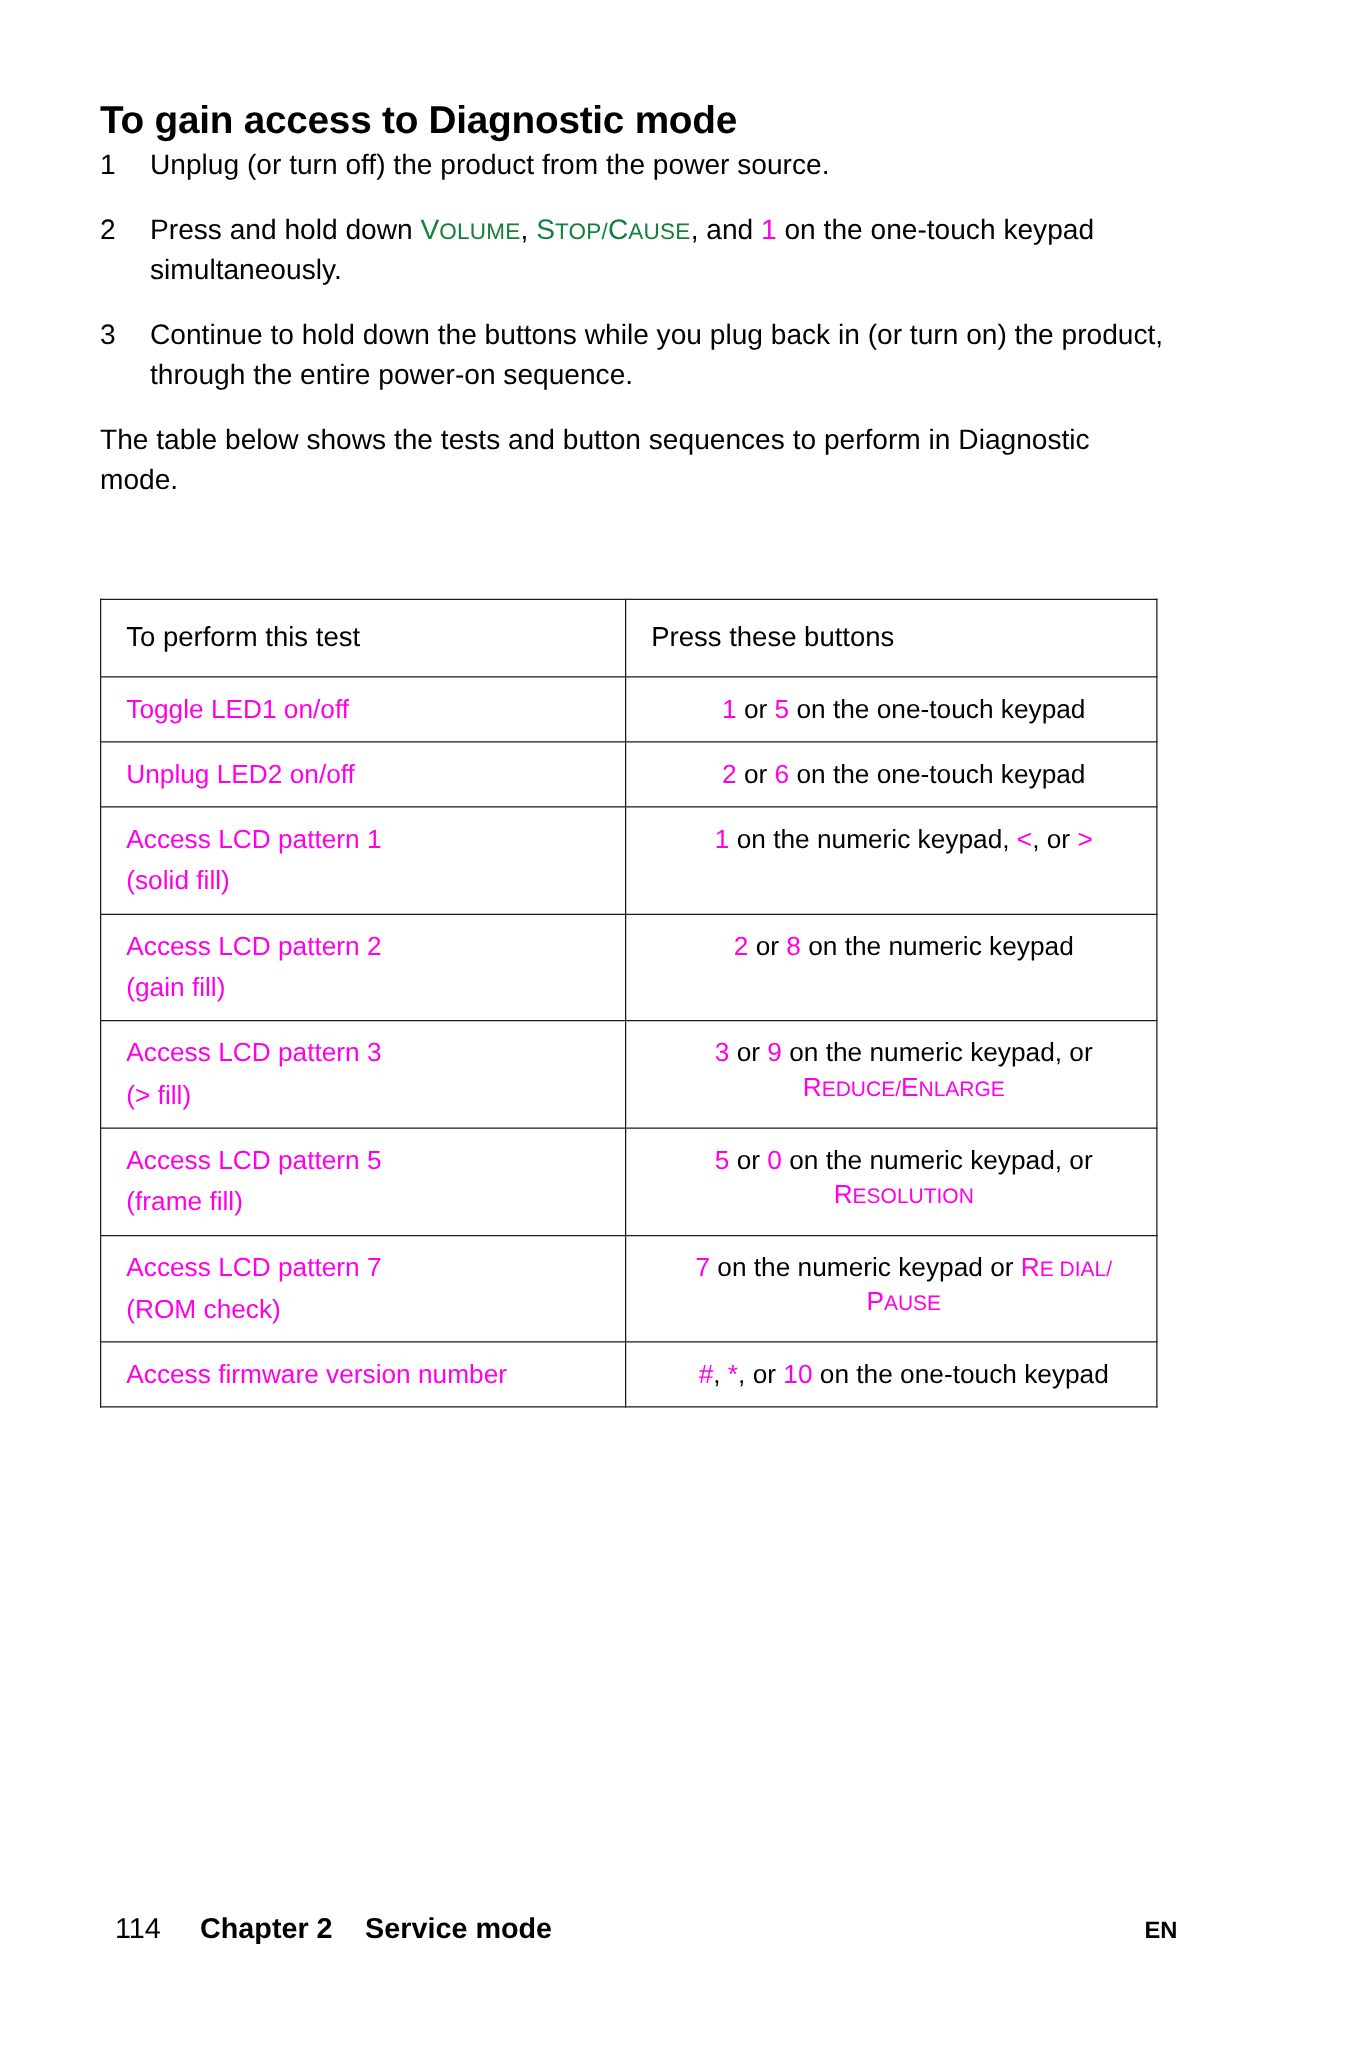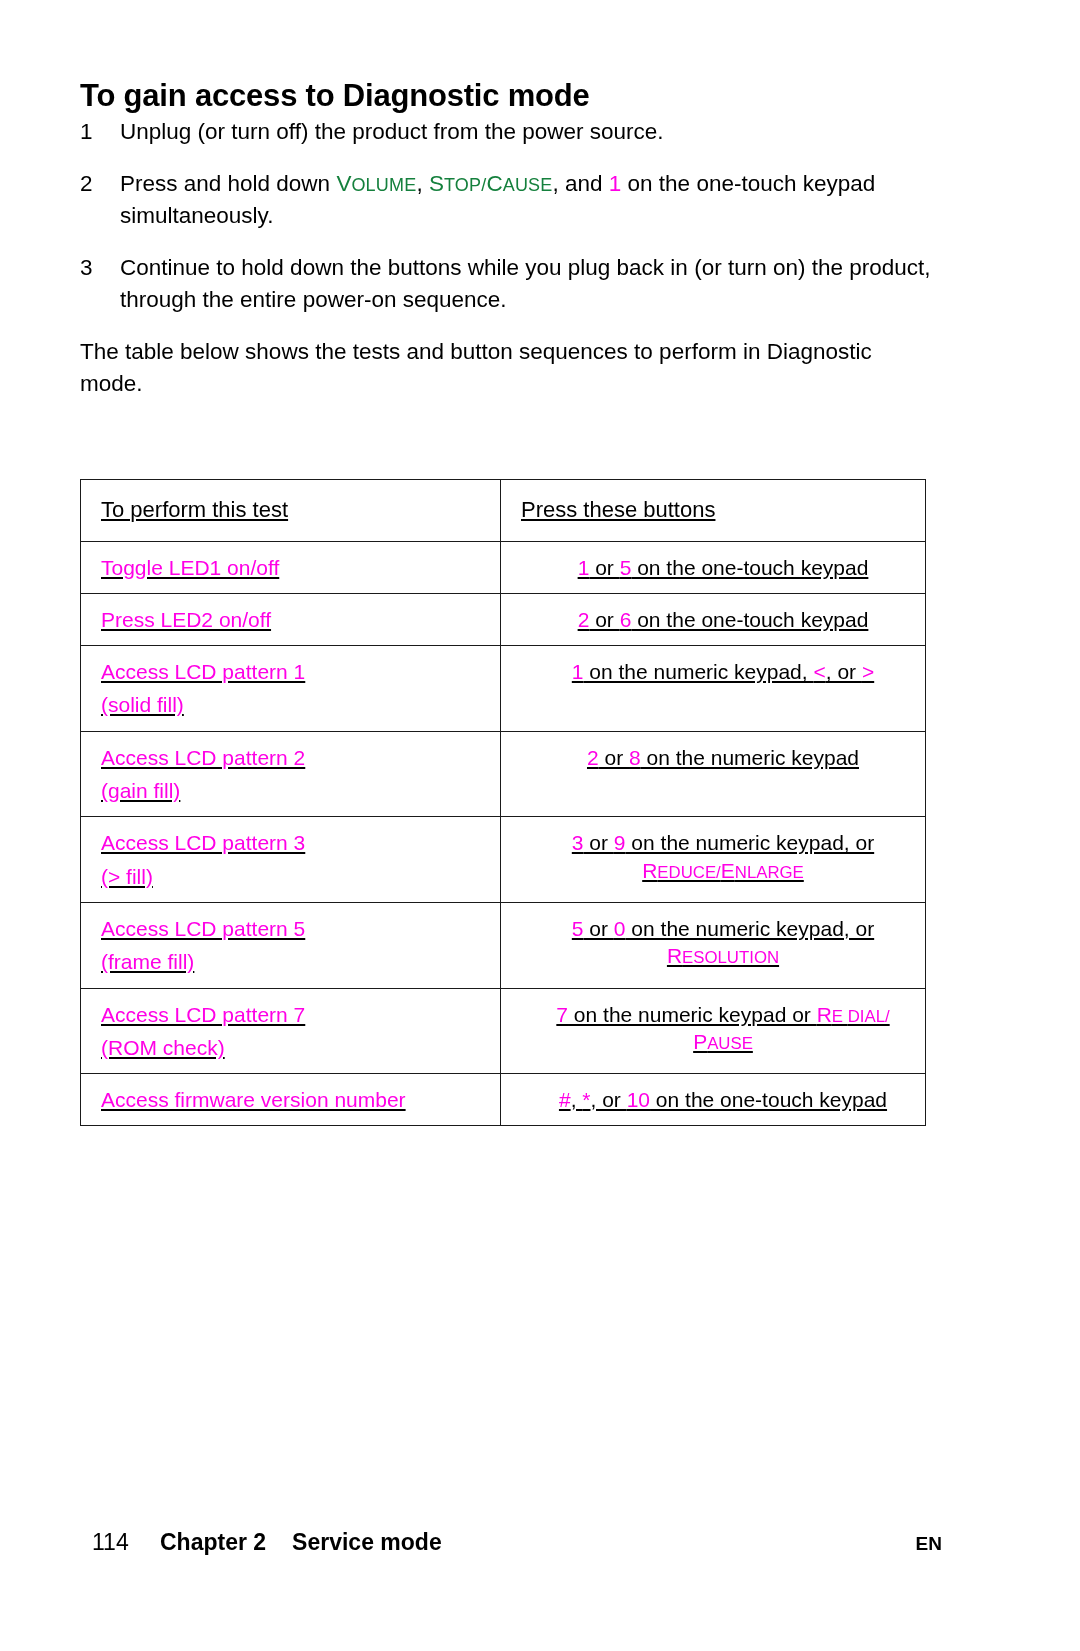--- a/index.html
+++ b/index.html
@@ -79,21 +79,20 @@
     letter-spacing: 0.2px;
   }
   .mag { color: #ff00e6; }
 
   
   .tablewrap {
     position: absolute;
     left: 80px;
     top: 479px;
     width: 845px;
-    text-decoration: underline;
   }
   table.diag {
     border-collapse: collapse;
     width: 845px;
     table-layout: fixed;
   }
   table.diag col.c1 { width: 420px; }
   table.diag col.c2 { width: 425px; }
 
   table.diag td {
@@ -190,21 +189,21 @@
       <tbody id="table-body">
         <tr class="head">
           <td>To perform this test</td>
           <td>Press these buttons</td>
         </tr>
       <tr>
             <td class="test"><span>Toggle LED1 on/off</span></td>
             <td class="press"><span><span class="k">1</span><span> or </span><span class="k">5</span><span> on the one-touch keypad</span></span></td>
           </tr>
           <tr>
-            <td class="test"><span>Press LED2 on/off</span></td>
+            <td class="test"><span>Unplug LED2 on/off</span></td>
             <td class="press"><span><span class="k">2</span><span> or </span><span class="k">6</span><span> on the one-touch keypad</span></span></td>
           </tr>
           <tr>
             <td class="test"><span>Access LCD pattern 1</span><span class="sub">(solid fill)</span></td>
             <td class="press"><span><span class="k">1</span><span> on the numeric keypad, </span><span class="k">&lt;</span><span>, or </span><span class="k">&gt;</span></span></td>
           </tr>
           <tr>
             <td class="test"><span>Access LCD pattern 2</span><span class="sub">(gain fill)</span></td>
             <td class="press"><span><span class="k">2</span><span> or </span><span class="k">8</span><span> on the numeric keypad</span></span></td>
           </tr>

